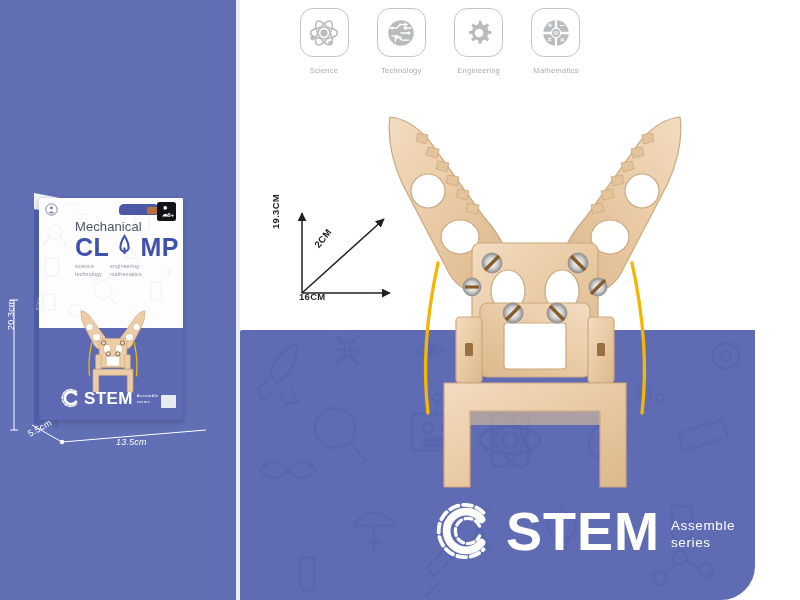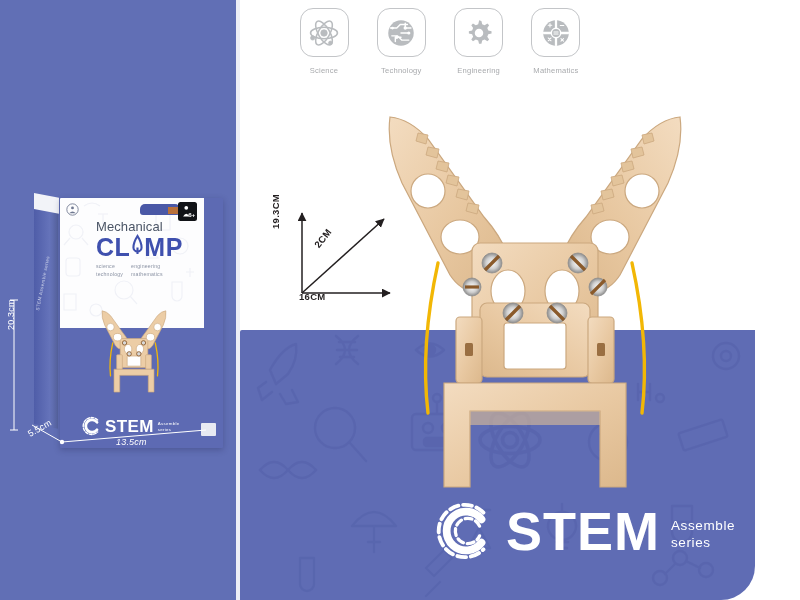--- a/index.html
+++ b/index.html
@@ -64,24 +64,23 @@
     line-height:1;margin-left:9px;font-family:"Liberation Sans",sans-serif;
   }
   #assemble-block{
     margin-left:11px;color:#ffffff;font-size:13.5px;line-height:1.28;
     letter-spacing:.6px;padding-top:6px;
   }
 
   
   #box-wrap{position:absolute;left:28px;top:190px;width:180px;height:260px;}
   #box-front{
-    position:absolute;left:32px;top:8px;width:144px;height:250px;
+    position:absolute;left:11px;top:8px;width:144px;height:222px;
     background:#5d6ab3;border-radius:1px;overflow:hidden;
     box-shadow:0 2px 6px rgba(25,30,70,.28);
-    padding-left:19px;
   }
   #box-white{
     position:absolute;left:0;top:0;width:144px;height:130px;background:#fdfdfe;
     overflow:hidden;
   }
   #box-white-pattern{position:absolute;inset:0;opacity:.42;}
   #box-side{
     position:absolute;left:6px;top:14px;width:24px;height:220px;
     background:linear-gradient(90deg,#4f5da8 0%,#6573ba 65%,#57649f 100%);
     transform:skewY(11deg);transform-origin:left top;
@@ -104,21 +103,21 @@
     background:#111317;border-radius:2.5px;
     display:flex;align-items:center;justify-content:center;
   }
   #box-title-wrap{position:absolute;left:36px;top:22px;width:104px;}
   #box-title-1{
     font-size:13px;color:#4b5566;letter-spacing:.1px;line-height:1;
     font-family:"Liberation Sans",sans-serif;
   }
   #box-title-2{
     font-size:25px;font-weight:bold;color:#3f50ae;letter-spacing:.5px;
-    line-height:1.04;margin-top:1px;display:flex;align-items:baseline;
+    line-height:1.04;margin-top:1px;display:flex;align-items:baseline;justify-content:space-between;
   }
   #box-sub{
     margin-top:3px;display:flex;gap:8px;font-size:5.2px;color:#8b93a4;
     line-height:1.5;letter-spacing:.2px;
   }
   #box-product{position:absolute;left:26px;top:108px;width:96px;height:90px;}
   #box-stem-logo{
     position:absolute;left:22px;bottom:12px;display:flex;align-items:center;
   }
   #box-stem-word{

